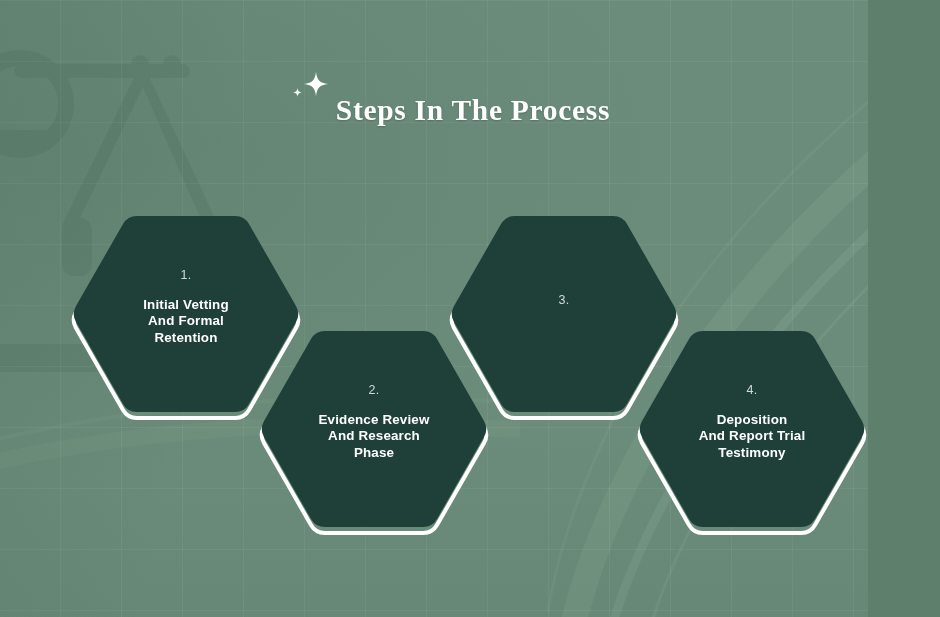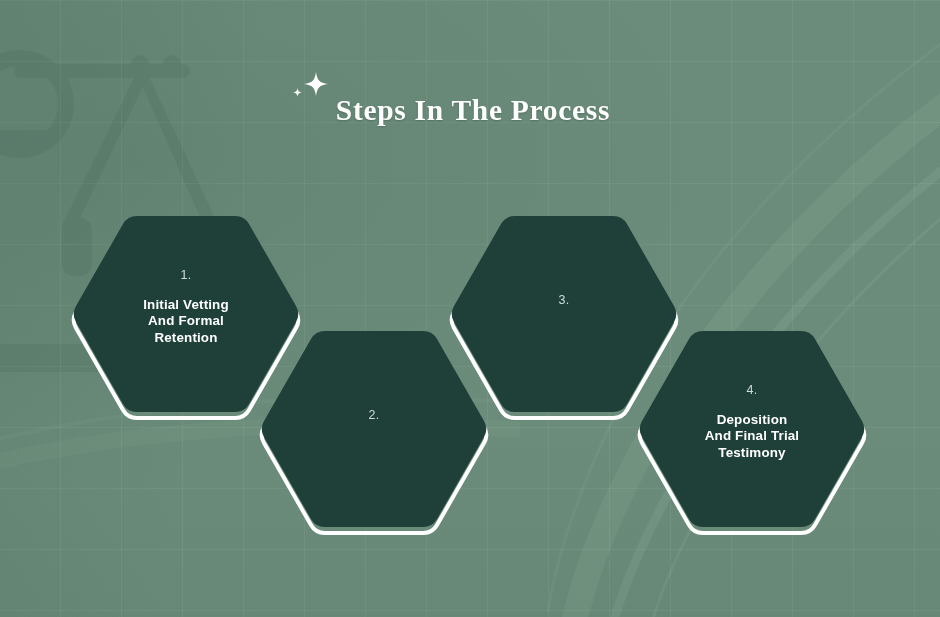--- a/index.html
+++ b/index.html
@@ -3,21 +3,21 @@
 <meta charset="utf-8">
 <title>Steps In The Process</title>
 <style>
   html, body {
     margin: 0;
     padding: 0;
     background: #5d7f6c;
   }
   #stage {
     position: relative;
-    width: 940px;
+    width: 868px;
     height: 617px;
     overflow: hidden;
     background: #6b8c7a;
     font-family: "Liberation Sans", sans-serif;
   }
 
   
   #bg-base {
     position: absolute;
     inset: 0;
@@ -193,20 +193,23 @@
     </div>
   </div>
 
   <div class="hex" id="hex-2">
     <svg width="230" height="222" viewBox="0 0 230 222">
       <path d="M5 106 L52 24 A16 16 0 0 1 66 16 L164 16 A16 16 0 0 1 178 24 L225 106 A16 16 0 0 1 225 122 L178 204 A16 16 0 0 1 164 212 L66 212 A16 16 0 0 1 52 204 L5 122 A16 16 0 0 1 5 106 Z" fill="none" stroke="#ffffff" stroke-width="4" transform="translate(0,6)"></path>
       <path d="M5 106 L52 24 A16 16 0 0 1 66 16 L164 16 A16 16 0 0 1 178 24 L225 106 A16 16 0 0 1 225 122 L178 204 A16 16 0 0 1 164 212 L66 212 A16 16 0 0 1 52 204 L5 122 A16 16 0 0 1 5 106 Z" fill="#1e4039"></path>
     </svg>
     <div class="hex-text">
       <div class="hex-num">2.</div>
+      <div class="hex-label">Evidence Review
+And Research
+Phase</div>
     </div>
   </div>
 
   <div class="hex" id="hex-3">
     <svg width="230" height="222" viewBox="0 0 230 222">
       <path d="M5 106 L52 24 A16 16 0 0 1 66 16 L164 16 A16 16 0 0 1 178 24 L225 106 A16 16 0 0 1 225 122 L178 204 A16 16 0 0 1 164 212 L66 212 A16 16 0 0 1 52 204 L5 122 A16 16 0 0 1 5 106 Z" fill="none" stroke="#ffffff" stroke-width="4" transform="translate(0,6)"></path>
       <path d="M5 106 L52 24 A16 16 0 0 1 66 16 L164 16 A16 16 0 0 1 178 24 L225 106 A16 16 0 0 1 225 122 L178 204 A16 16 0 0 1 164 212 L66 212 A16 16 0 0 1 52 204 L5 122 A16 16 0 0 1 5 106 Z" fill="#1e4039"></path>
     </svg>
     <div class="hex-text">
       <div class="hex-num">3.</div>
@@ -214,18 +217,18 @@
   </div>
 
   <div class="hex" id="hex-4">
     <svg width="230" height="222" viewBox="0 0 230 222">
       <path d="M5 106 L52 24 A16 16 0 0 1 66 16 L164 16 A16 16 0 0 1 178 24 L225 106 A16 16 0 0 1 225 122 L178 204 A16 16 0 0 1 164 212 L66 212 A16 16 0 0 1 52 204 L5 122 A16 16 0 0 1 5 106 Z" fill="none" stroke="#ffffff" stroke-width="4" transform="translate(0,6)"></path>
       <path d="M5 106 L52 24 A16 16 0 0 1 66 16 L164 16 A16 16 0 0 1 178 24 L225 106 A16 16 0 0 1 225 122 L178 204 A16 16 0 0 1 164 212 L66 212 A16 16 0 0 1 52 204 L5 122 A16 16 0 0 1 5 106 Z" fill="#1e4039"></path>
     </svg>
     <div class="hex-text">
       <div class="hex-num">4.</div>
       <div class="hex-label">Deposition
-And Final Trial
+And Report Trial
 Testimony</div>
     </div>
   </div>
 
 </div>
 
 </body></html>

